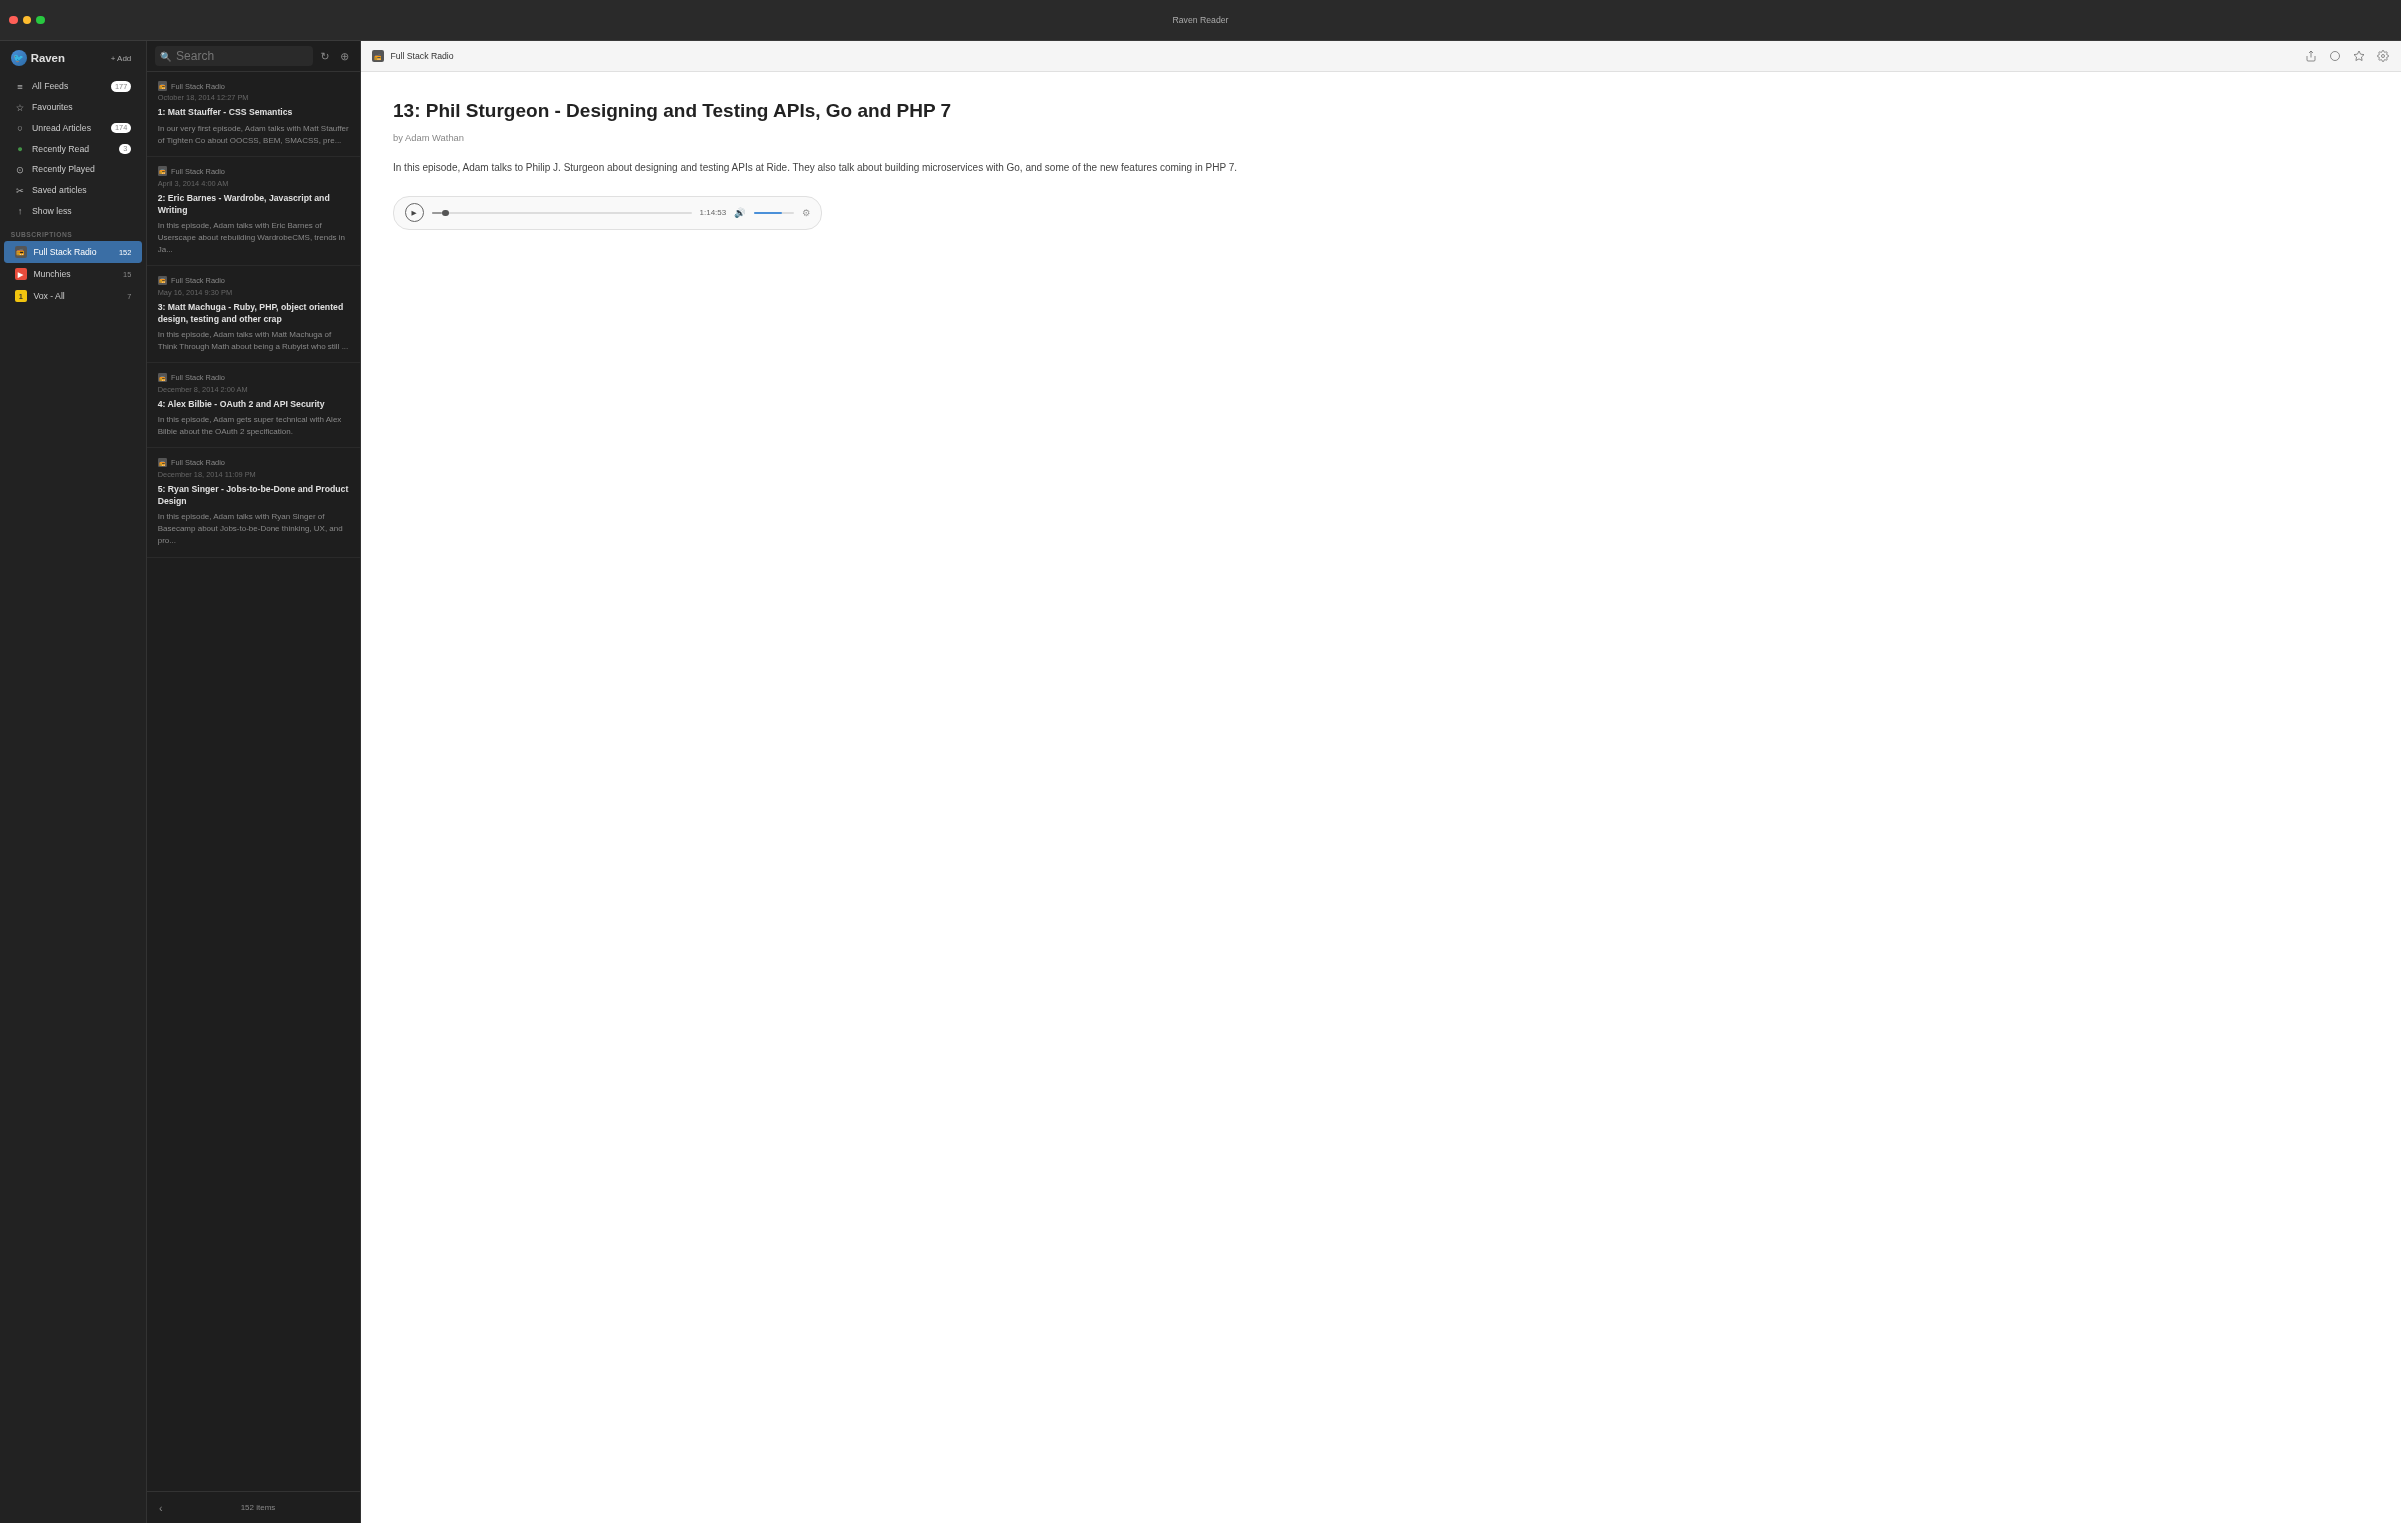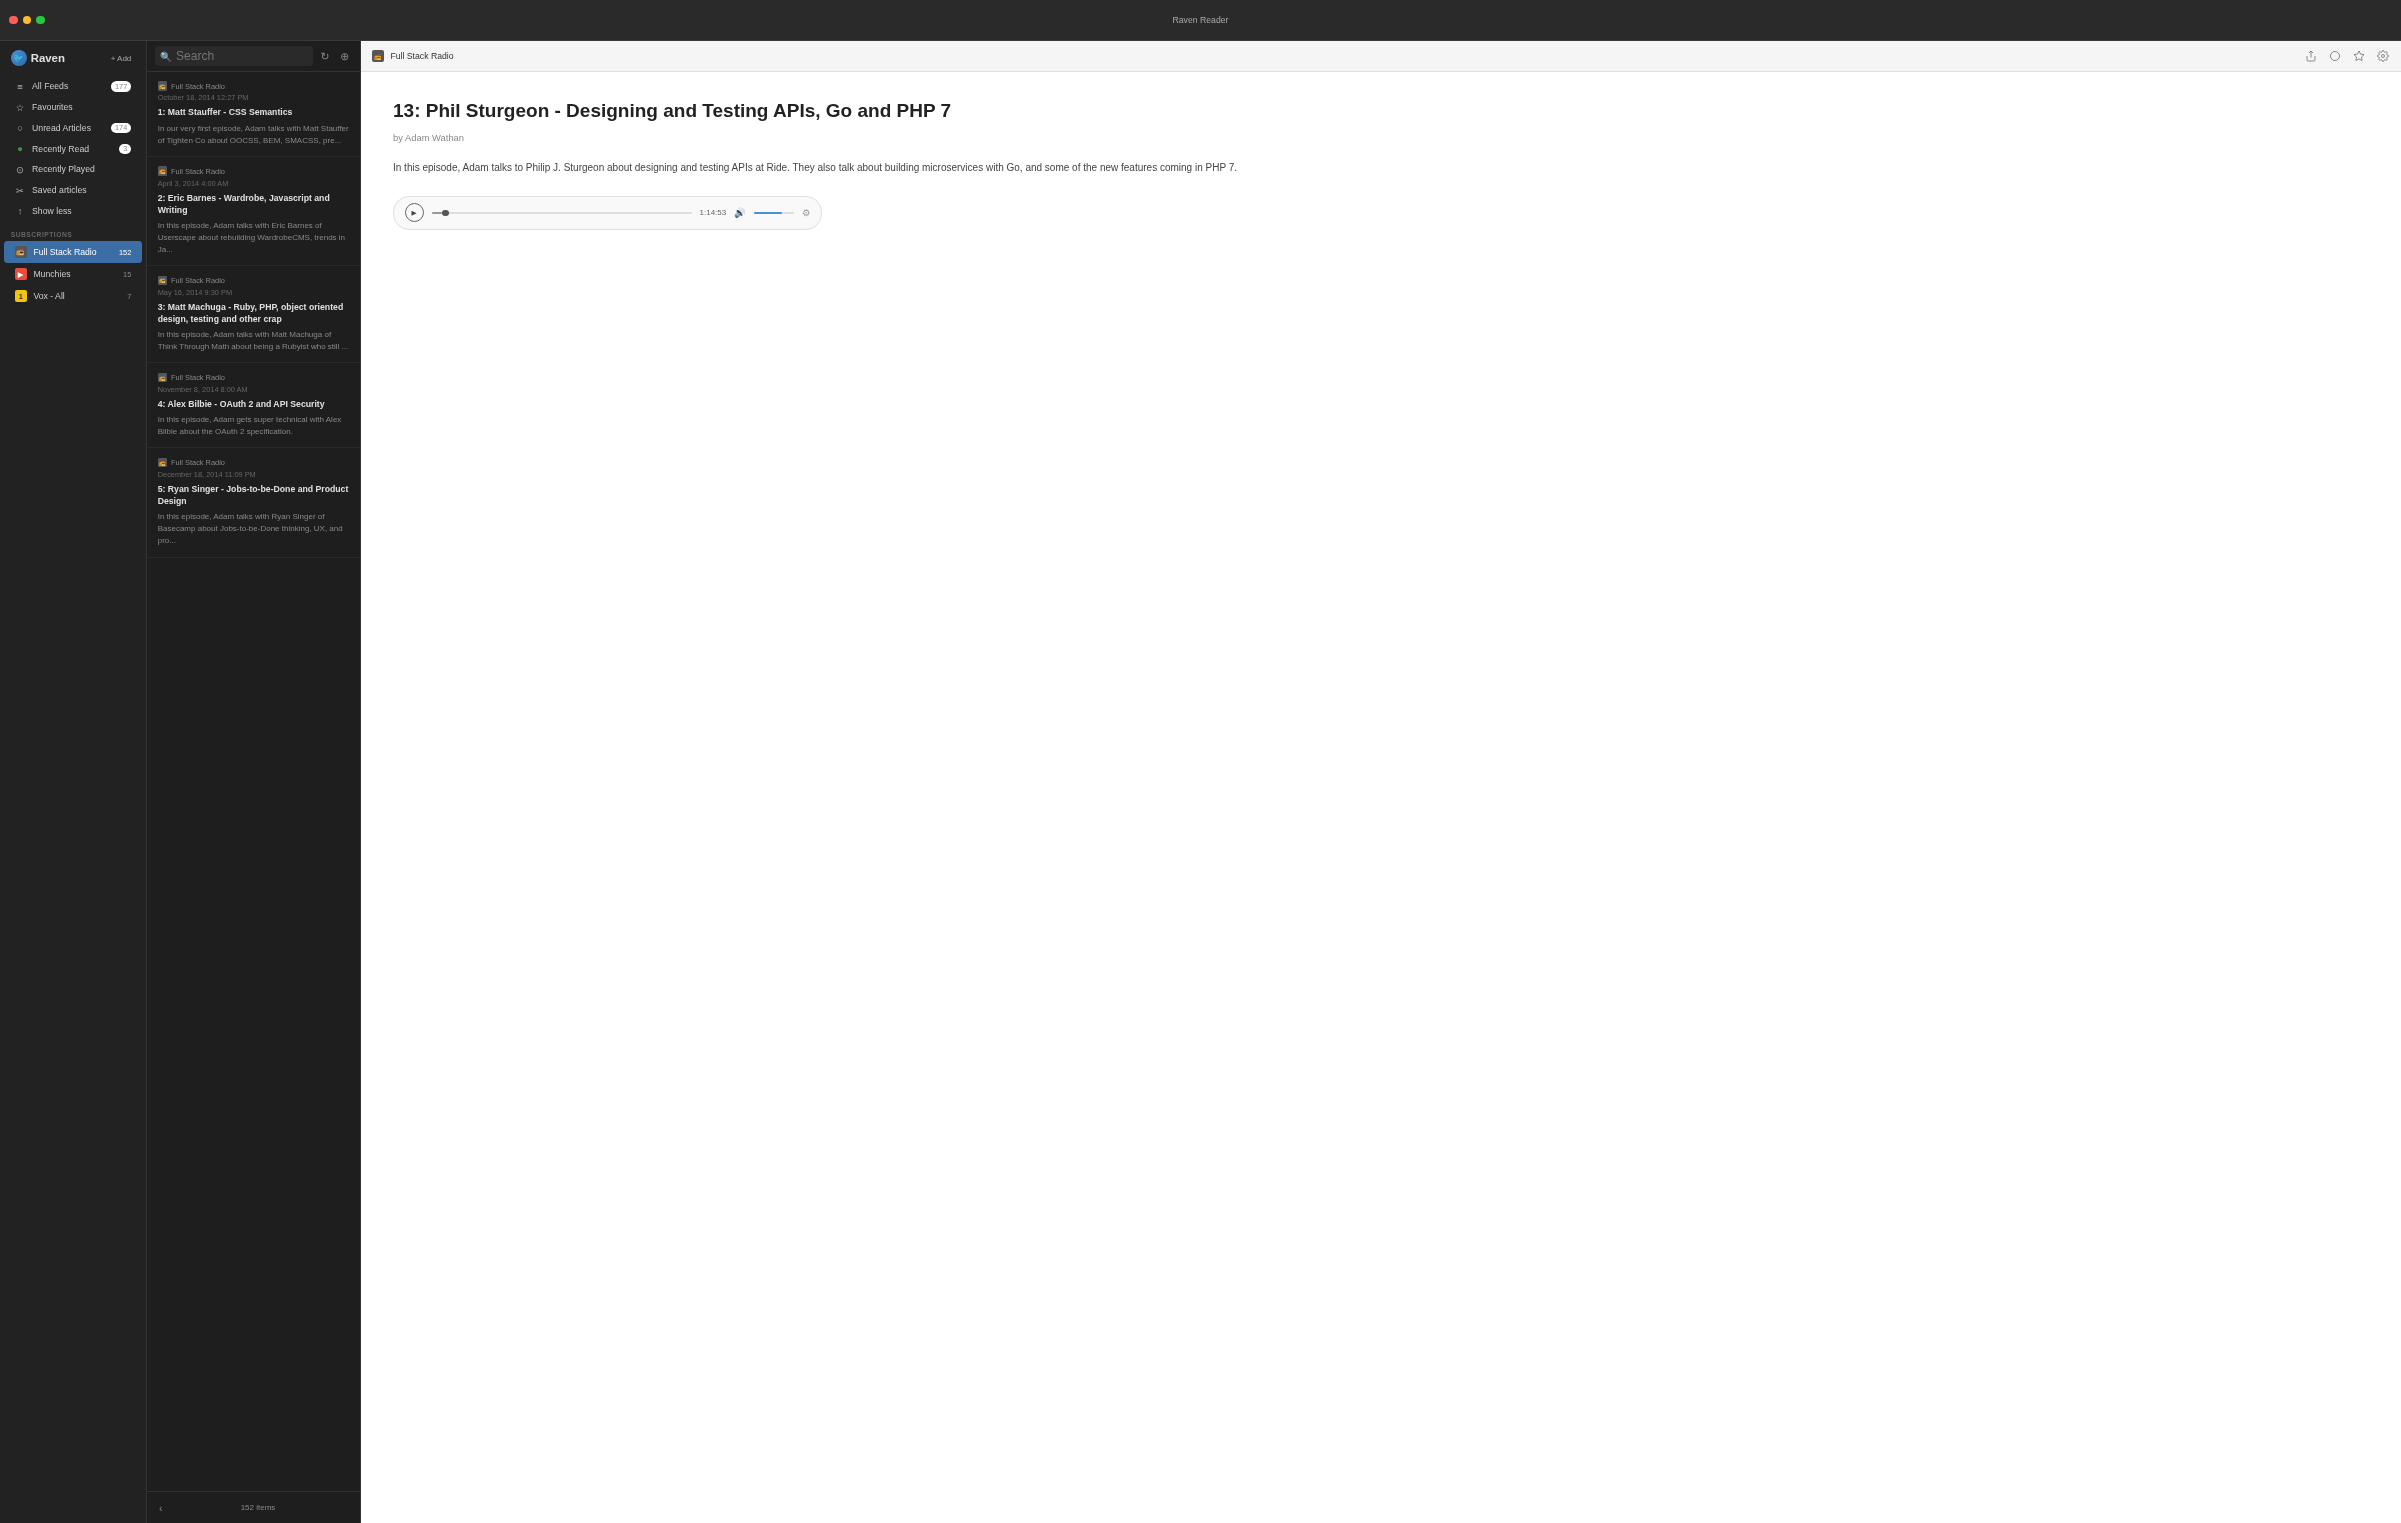--- a/index.html
+++ b/index.html
@@ -601,21 +601,21 @@
         </div>
         <div class="article-date">May 16, 2014 9:30 PM</div>
         <div class="article-title">3: Matt Machuga - Ruby, PHP, object oriented design, testing and other crap</div>
         <div class="article-excerpt">In this episode, Adam talks with Matt Machuga of Think Through Math about being a Rubyist who still ...</div>
       </div>
       <div class="article-item">
         <div class="article-source">
           <div class="source-icon" style="background:#555; color:#ccc; font-size:5.4px;">📻</div>
           <span class="source-name">Full Stack Radio</span>
         </div>
-        <div class="article-date">November 8, 2014 8:00 AM</div>
+        <div class="article-date">December 8, 2014 2:00 AM</div>
         <div class="article-title">4: Alex Bilbie - OAuth 2 and API Security</div>
         <div class="article-excerpt">In this episode, Adam gets super technical with Alex Bilbie about the OAuth 2 specification.</div>
       </div>
       <div class="article-item">
         <div class="article-source">
           <div class="source-icon" style="background:#555; color:#ccc; font-size:5.4px;">📻</div>
           <span class="source-name">Full Stack Radio</span>
         </div>
         <div class="article-date">December 18, 2014 11:09 PM</div>
         <div class="article-title">5: Ryan Singer - Jobs-to-be-Done and Product Design</div>

